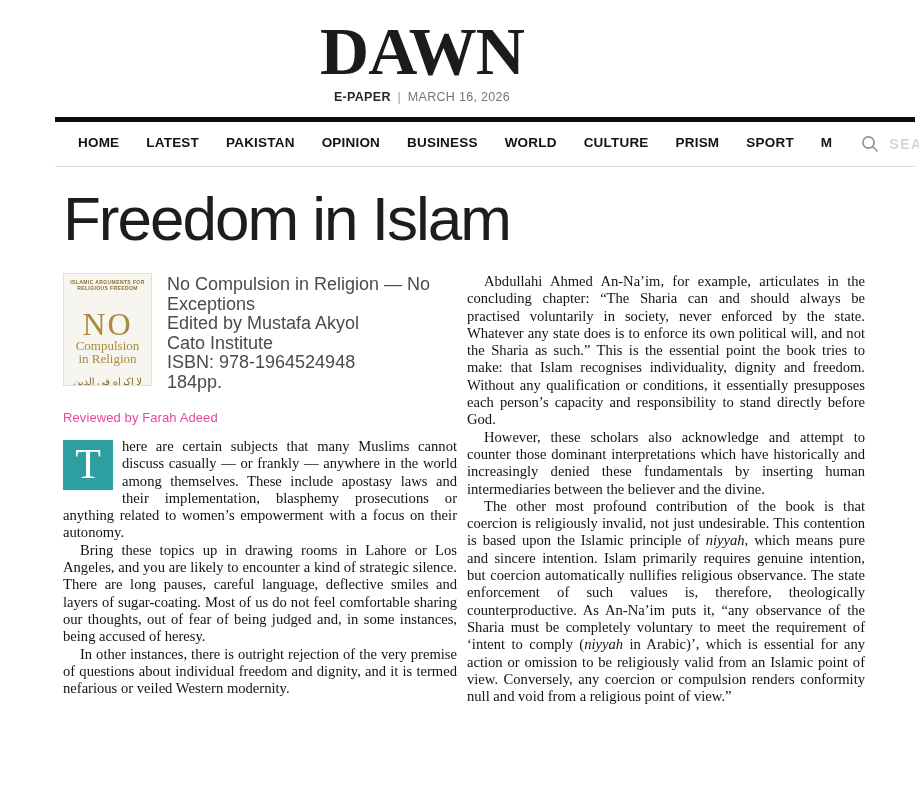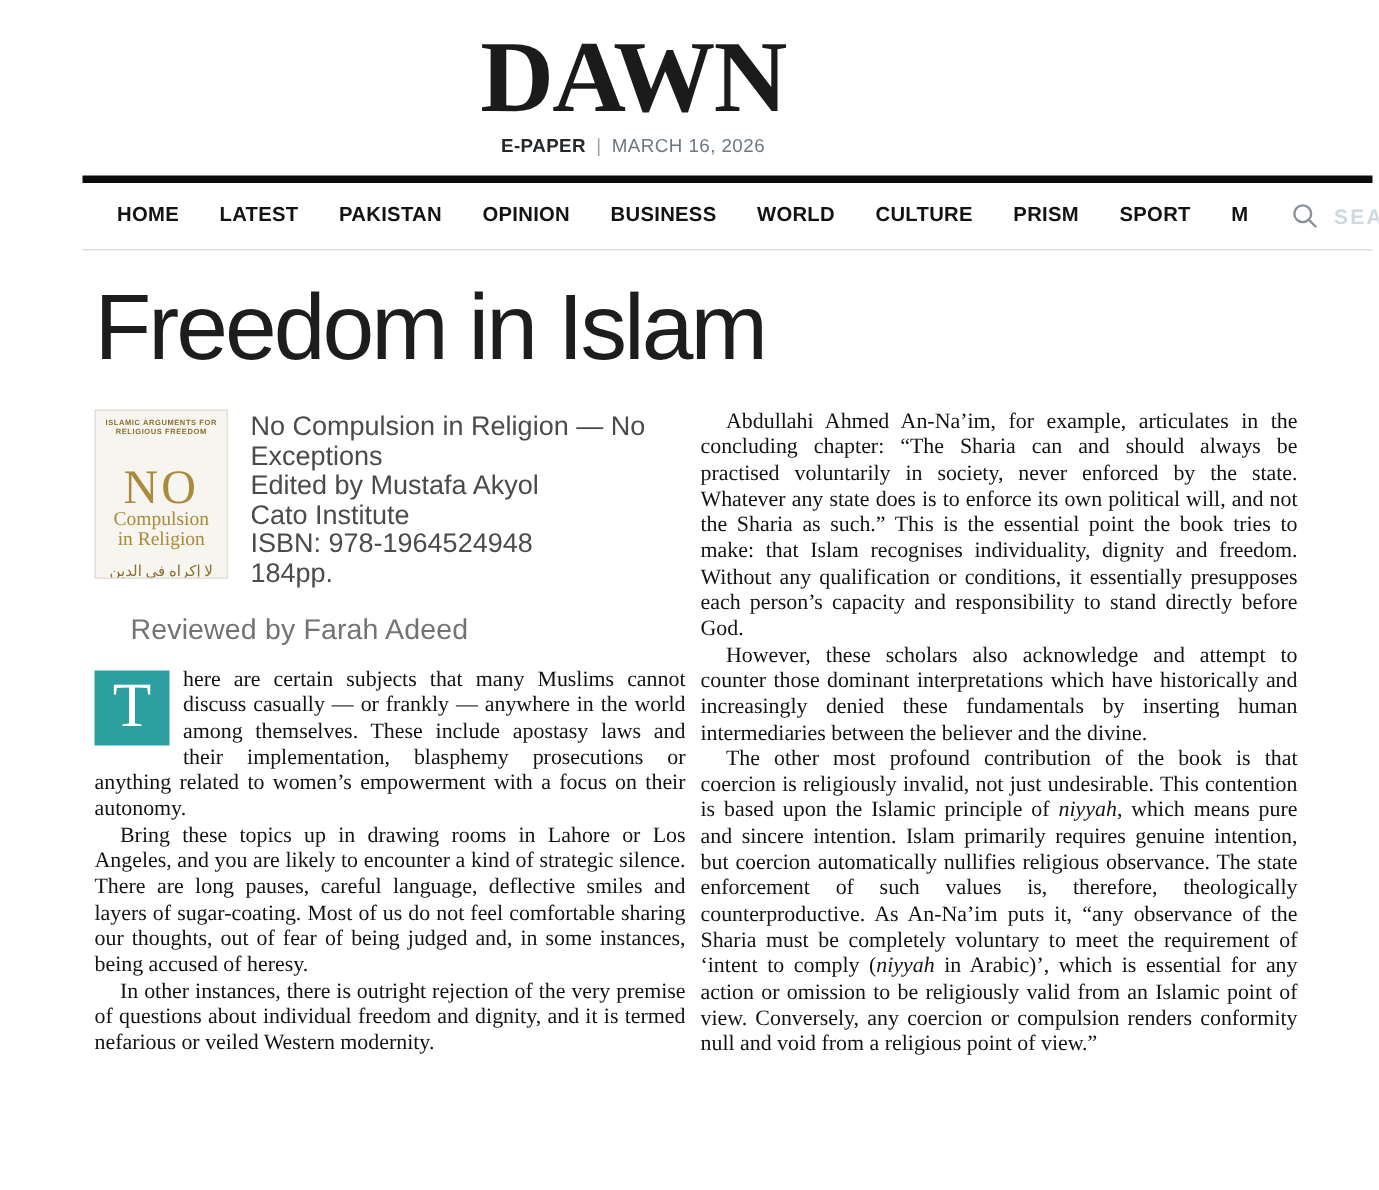--- a/index.html
+++ b/index.html
@@ -69,21 +69,21 @@
     font-family: "Liberation Serif", serif; overflow: hidden;
   }
   .bc-tiny { font-size: 5px; letter-spacing: .4px; color: #8a6d2f; font-weight: 700; line-height: 6px; font-family: "Liberation Sans", sans-serif; }
   .bc-no { font-size: 32px; line-height: 30px; color: #ab8a3d; letter-spacing: 2px; margin-top: 18px; }
   .bc-mid { font-size: 13px; line-height: 13px; color: #ab8a3d; }
   .bc-arabic { font-size: 10px; line-height: 9px; color: #8a6d2f; margin-top: 12px; }
   .bc-exc { font-size: 19px; line-height: 15px; color: #ab8a3d; margin-top: 1px; }
   .bc-bottom { font-size: 4.5px; letter-spacing: .4px; color: #5a5246; font-weight: 700; margin-top: 6px; font-family: "Liberation Sans", sans-serif; }
   .book-details { margin-left: 15px; font-size: 18px; line-height: 19.5px; color: #4b4b4b; padding-top: 2px; }
 
-  .byline { margin-top: 18px; font-size: 19px; color: #737373; letter-spacing: .1px; margin-left: 24px; }
+  .byline { margin-top: 18px; font-size: 13px; color: #ec4899; letter-spacing: .1px; }
 
   
   .bodycol p {
     font-family: "Liberation Serif", serif;
     font-size: 14.6px; line-height: 17.3px; color: #131313;
     text-align: justify; text-indent: 17px;
   }
   .bodycol p.lead { text-indent: 0; }
   .col-left .bodycol { margin-top: 13px; }
   .dropcap {

